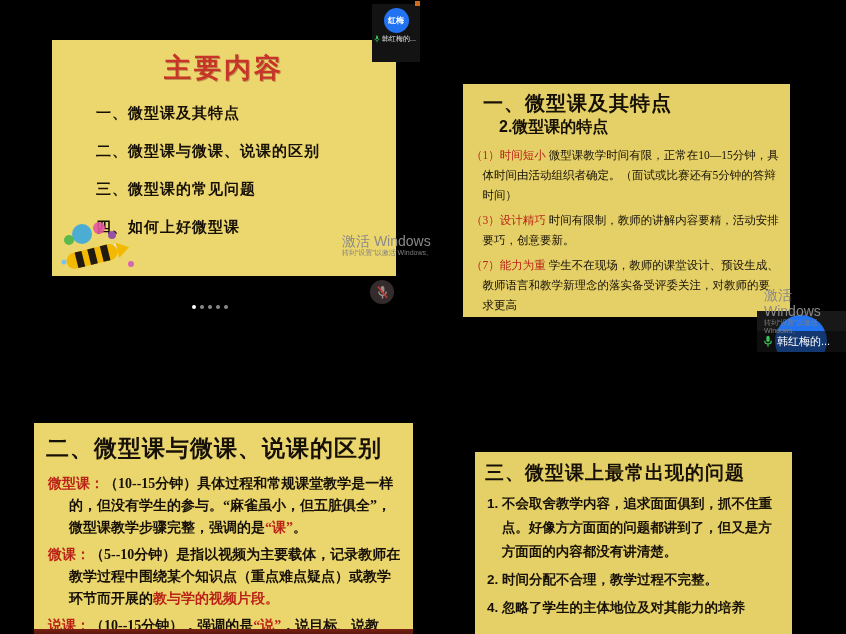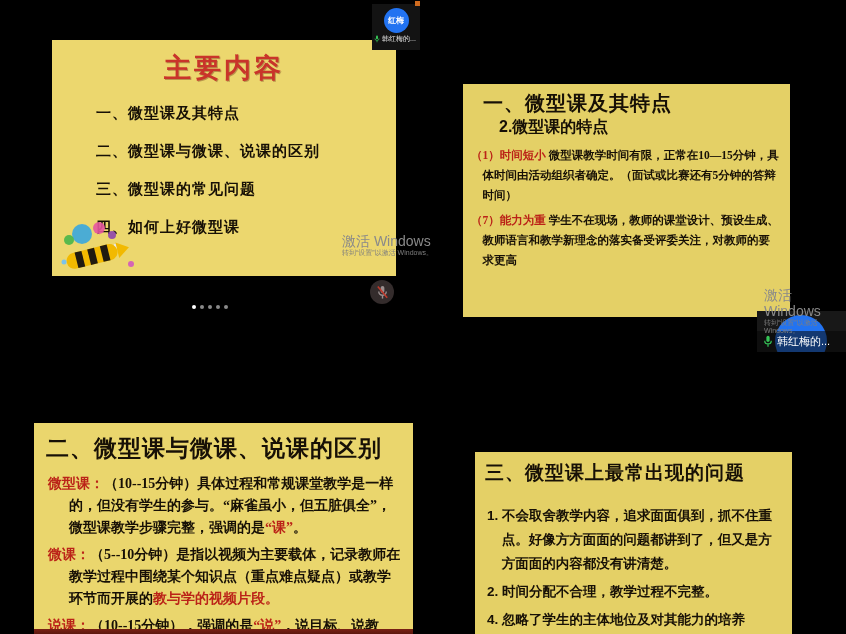--- a/index.html
+++ b/index.html
@@ -14,41 +14,41 @@
   #slide-a h1 { margin-top:10px; text-align:center; font-size:27px; font-weight:bold;
                 color:#c9342a; letter-spacing:3px; text-shadow:1px 1px 0 rgba(90,20,10,.35); }
   #slide-a ul { list-style:none; margin-top:8px; padding-left:44px; }
   #slide-a li { font-size:15px; font-weight:bold; line-height:38px; white-space:nowrap; letter-spacing:1px; }
   .clipart { position:absolute; left:4px; bottom:2px; }
 
   
   #slide-b { left:463px; top:84px; width:327px; height:233px; background:#e4d066; }
   #slide-b h2 { margin:6px 0 0 20px; font-size:20px; font-weight:bold; letter-spacing:1px; }
   #slide-b h3 { margin:0 0 0 36px; font-size:16px; font-weight:bold; }
-  .pts { padding:2px 9px 0 8px; font-family:"Liberation Serif", serif; font-weight:bold; font-size:11.5px; }
+  .pts { padding:2px 9px 0 8px; font-family:"Liberation Serif", serif; font-weight:normal; font-size:11.5px; }
   .pts p { line-height:20px; margin-top:5px; padding-left:1em; text-indent:-1em; }
 
   .red { color:#bb2318; }
 
   
   #slide-c { left:34px; top:423px; width:379px; height:215px; background:#ead66d; }
   #slide-c h2 { margin:10px 0 0 12px; font-size:23px; font-weight:bold; letter-spacing:1px; }
   .paras { padding:4px 12px 0 14px; font-family:"Liberation Serif", serif; font-weight:bold; font-size:14px; }
   .paras p { line-height:22px; margin-top:5px; padding-left:1.5em; text-indent:-1.5em; }
   .cut-strip { position:absolute; left:0; right:0; top:206px; height:10px;
                background:linear-gradient(#7a2114,#3f0e07); }
 
   
   #slide-d { left:475px; top:452px; width:317px; height:182px; background:#e4d066; }
-  #slide-d h2 { margin:8px 0 12px 10px; font-size:19px; font-weight:bold; letter-spacing:1px; }
+  #slide-d h2 { margin:8px 0 0 10px; font-size:19px; font-weight:bold; letter-spacing:1px; }
   .probs { padding:2px 10px 0 12px; font-size:13.5px; font-weight:bold; }
   .probs p { line-height:24px; margin-top:4px; padding-left:1.1em; text-indent:-1.1em; }
 
   
-  .tile-top { position:absolute; left:372px; top:4px; width:48px; height:46px; background:#131313;
+  .tile-top { position:absolute; left:372px; top:4px; width:48px; height:58px; background:#131313;
               display:flex; flex-direction:column; align-items:center; cursor:pointer; }
   .tile-top .avatar { margin-top:4px; width:25px; height:25px; border-radius:50%; background:#2273f1;
                       color:#fff; font-size:8px; font-weight:bold; display:flex; align-items:center; justify-content:center; }
   .tile-top .label { width:100%; padding:1px 2px 0 2px; display:flex; align-items:center; gap:2px;
                      font-size:7px; color:#e9e9e9; white-space:nowrap; overflow:hidden; }
   .orange-dot { position:absolute; left:415px; top:1px; width:5px; height:5px; background:#cf6b1f; }
 
   .tile-right { position:absolute; left:757px; top:311px; width:89px; height:41px; background:#181818; overflow:hidden; cursor:pointer; }
   .tile-right .avatar-big { position:absolute; left:18px; top:4px; width:52px; height:52px; border-radius:50%; background:#2273f1; }
   .tile-right .label { position:absolute; left:0; right:0; bottom:0; height:21px; background:rgba(8,8,8,.55);
@@ -99,20 +99,21 @@
       <circle cx="75" cy="46" r="3" fill="#d565b5"></circle>
       <circle cx="8" cy="44" r="2.5" fill="#7cc3ea"></circle>
     </svg>
   </section>
 
   <section class="slide" id="slide-b">
     <h2>一、微型课及其特点</h2>
     <h3>2.微型课的特点</h3>
     <div class="pts">
       <p><span class="red">（1）时间短小</span> <span>微型课教学时间有限，正常在10—15分钟，具体时间由活动组织者确定。（面试或比赛还有5分钟的答辩时间）</span></p>
+      <p><span class="red">（3）设计精巧</span> <span>时间有限制，教师的讲解内容要精，活动安排要巧，创意要新。</span></p>
       <p><span class="red">（7）能力为重</span> <span>学生不在现场，教师的课堂设计、预设生成、教师语言和教学新理念的落实备受评委关注，对教师的要求更高</span></p>
     </div>
   </section>
 
   <section class="slide" id="slide-c">
     <h2>二、微型课与微课、说课的区别</h2>
     <div class="paras">
       <p><span class="red">微型课：</span><span>（10--15分钟）具体过程和常规课堂教学是一样的，但没有学生的参与。“麻雀虽小，但五脏俱全”，微型课教学步骤完整，强调的是</span><span class="red">“课”</span><span>。</span></p>
       <p><span class="red">微课：</span><span>（5--10分钟）是指以视频为主要载体，记录教师在教学过程中围绕某个知识点（重点难点疑点）或教学环节而开展的</span><span class="red">教与学的视频片段。</span></p>
       <p><span class="red">说课：</span><span>（10--15分钟），强调的是</span><span class="red">“说”</span><span>，说目标、说教法、说</span></p>

